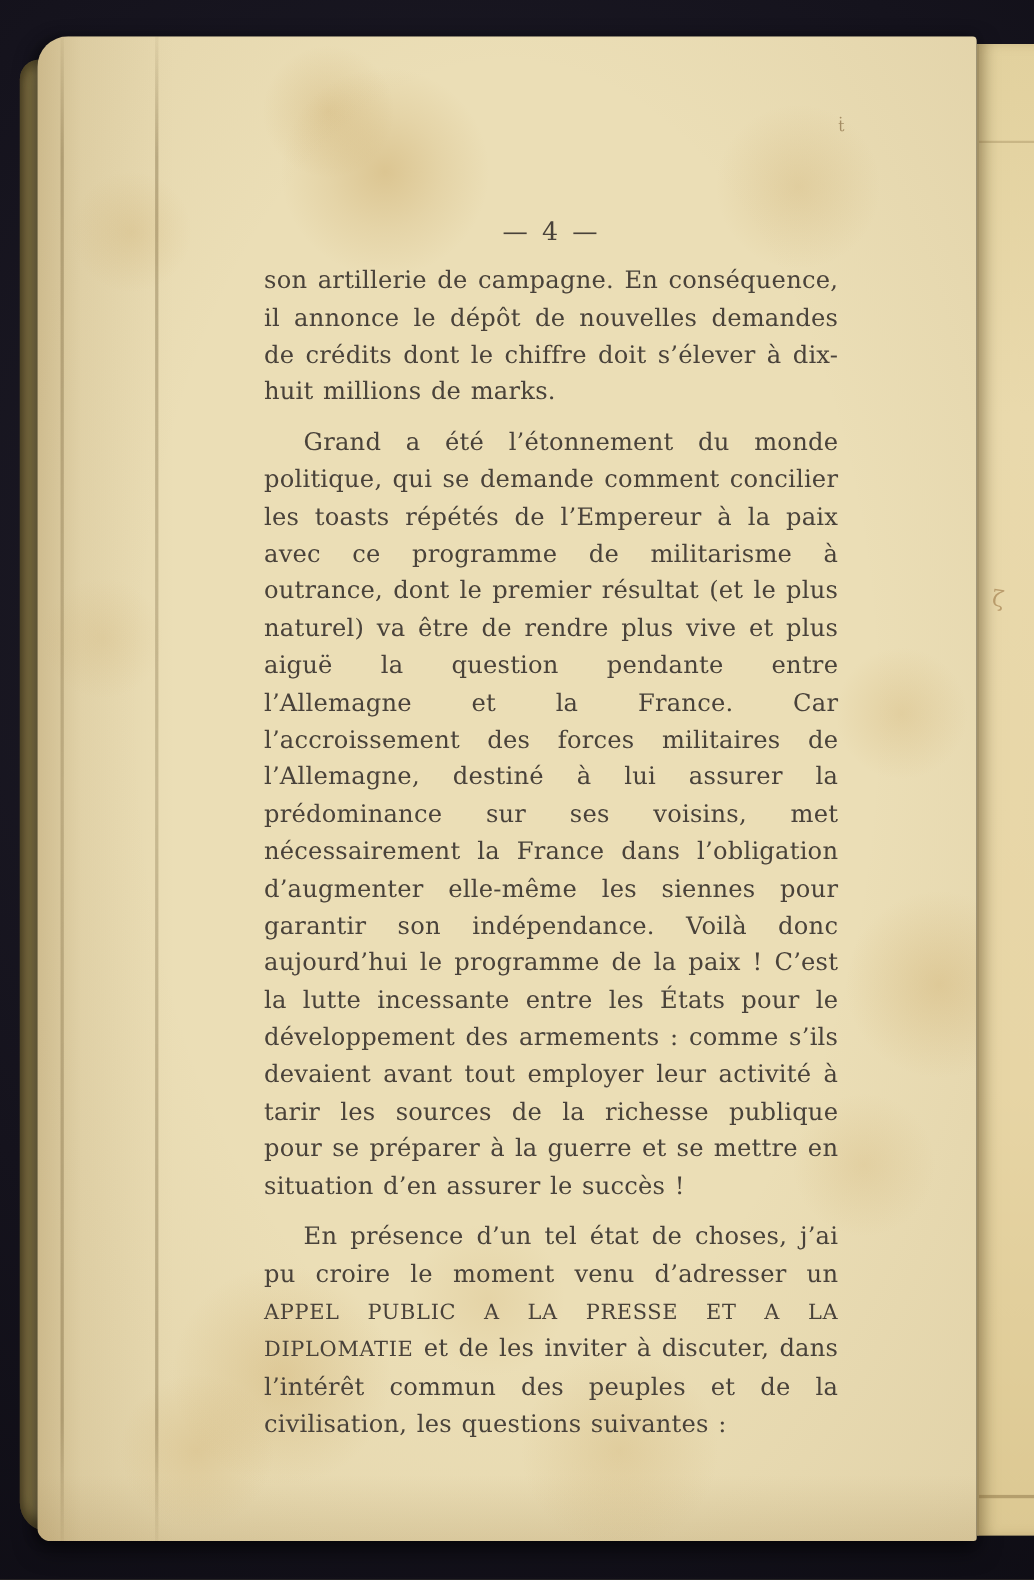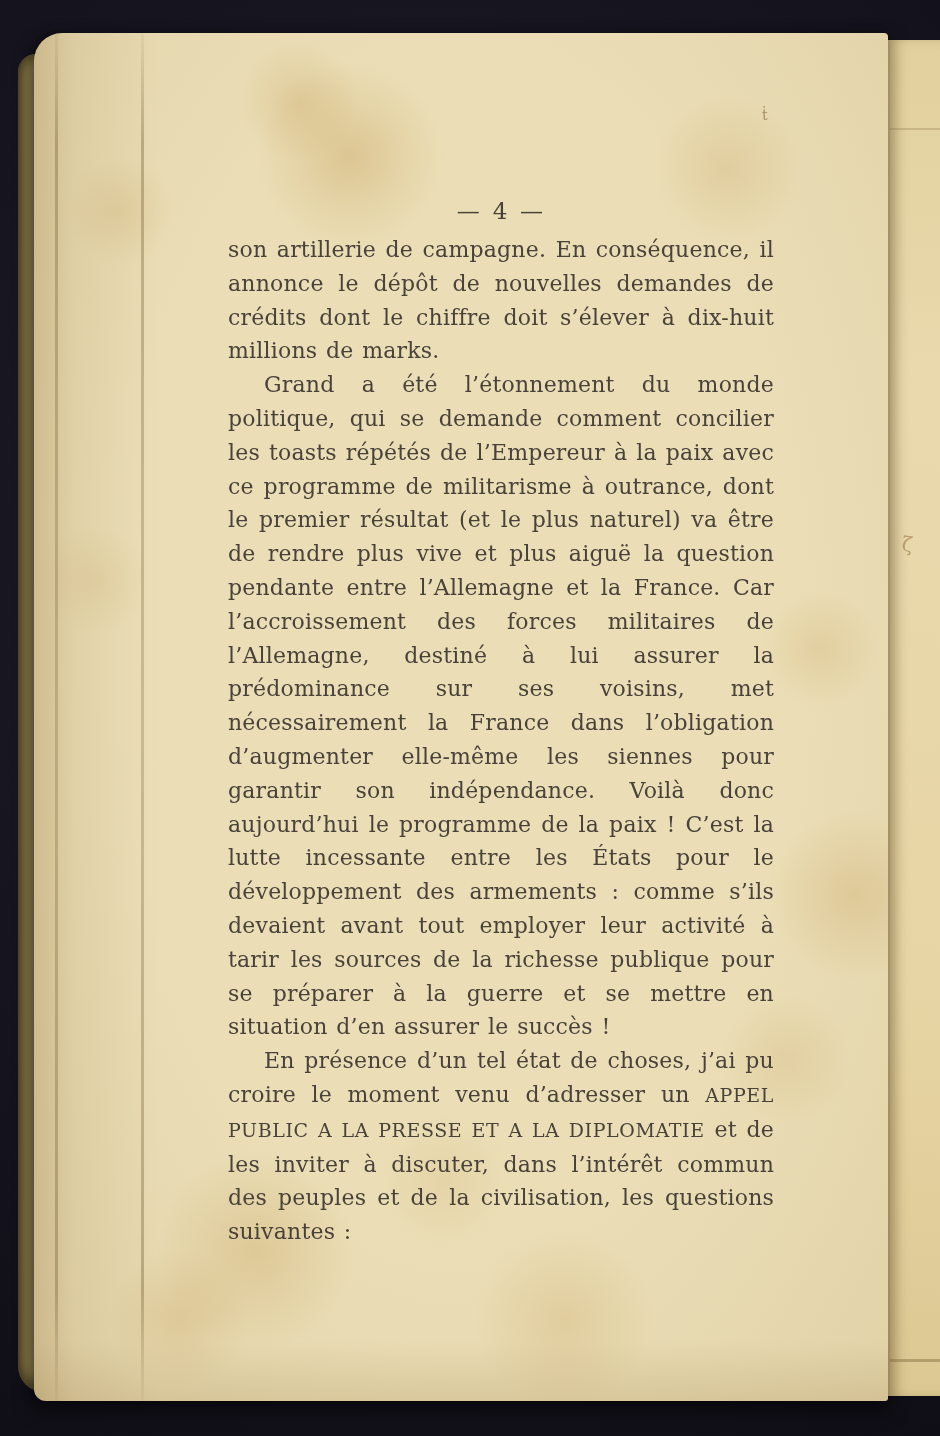--- a/index.html
+++ b/index.html
@@ -72,21 +72,21 @@
     hyphens: auto;
   }
   .page-number {
     text-align: center;
     text-align-last: center;
     font-size: 23px;
     line-height: 32px;
     margin-bottom: 6px;
     letter-spacing: 2px;
   }
-  .para { margin: 0; text-indent: 36px; }
+  .para { margin: 12px; text-indent: 36px; }
   .para.no-indent { text-indent: 0; }
   .smallcaps { font-size: 19px; letter-spacing: .6px; }
   
   .top-mark {
     position: absolute; left: 728px; top: 74px;
     font-size: 14px; color: rgba(120,90,50,.6);
   }
   
   .sliver {
     position: absolute;

